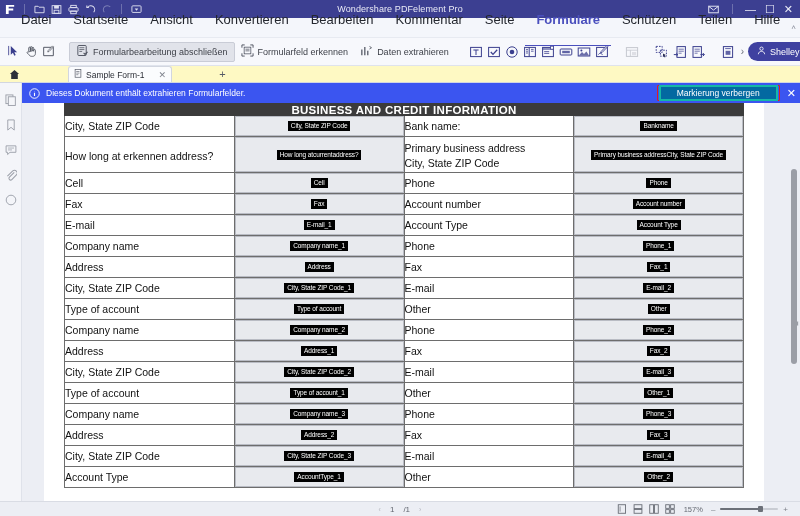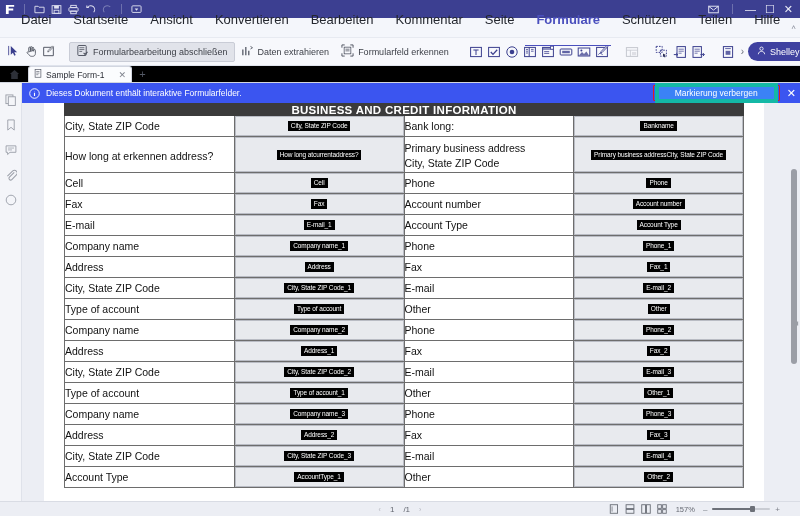--- a/index.html
+++ b/index.html
@@ -67,22 +67,22 @@
   .btn-labeled.pressed { background: #e1e3ea; border: 1px solid #c9ccd6; }
   .tool-more { font-size: 10px; color: #6b6f7b; padding: 0 4px; }
   .acct-pill {
     margin-left: auto; margin-right: 7px; height: 19px; border-radius: 10px;
     background: #3f41a0; color: #fff; font-size: 9px; display: inline-flex;
     align-items: center; gap: 4px; padding: 0 11px 0 9px;
   }
 
   
   .tabstrip {
-    height: 17px; background: #000000; display: flex; align-items: flex-end;
-    padding-left: 4px; border-bottom: 1px solid #d2d6e0;
+    height: 17px; background: #fef9c3; display: flex; align-items: flex-end;
+    padding-left: 4px; border-bottom: 1px solid #d2d6e0; gap: 40px;
   }
   .home-ic { width: 20px; display:flex; justify-content:center; align-items:center; height:16px; color:#2d3038;}
   .doc-tab {
     display: inline-flex; align-items: center; gap: 4px; height: 16px;
     background: #fbfcfe; border: 1px solid #d2d6e0; border-bottom: none;
     border-radius: 3px 3px 0 0; padding: 0 5px; font-size: 8.5px; color: #2b2e36;
     margin-left: 4px;
   }
   .tab-x { color: #81858f; font-size: 9px; margin-left: 10px; }
   .tab-plus { font-size: 11px; color: #555a66; margin-left: 7px; line-height: 16px;}
@@ -100,21 +100,21 @@
   
   .notify {
     position: absolute; top: 0; left: 0; right: 0; height: 20px;
     background: #3b55f0; display: flex; align-items: center; z-index: 20;
     padding-left: 7px; color: #fff; font-size: 8.5px;
   }
   .notify .info-ic { margin-right: 6px; display:flex; }
   .notify-actions { margin-left: auto; display: flex; align-items: center; gap: 0; padding-right: 4px;}
   .hide-mark-wrap { border: 1.5px solid #e01f1f; padding: 1px; border-radius: 1px; }
   .hide-mark {
-    background: #3b82f6; border: 4px solid #14b8a6; color: #fff;
+    background: #0369a1; border: 2px solid #14b8a6; color: #fff;
     font-size: 8.5px; padding: 1px 16px; line-height: 12px; white-space: nowrap;
   }
   .notify-x { color:#fff; font-size: 11px; margin-left: 7px; line-height: 1; }
 
   
   .page {
     position: absolute; top: 20px; left: 22px; width: 720px; bottom: 0;
     background: #ffffff;
   }
   .doc-scroll { position:absolute; inset:0; overflow:hidden; }
@@ -160,21 +160,21 @@
     height: 15px; background: #eceef4; border-top: 1px solid #d9dce4;
     display: flex; align-items: center; position: relative;
   }
   .pager {
     position: absolute; left: 0; right: 0; display: flex; align-items: center;
     justify-content: center; gap: 9px; font-size: 8px; color: #62666f;
   }
   .pager .arw { color: #b5b8c0; font-size: 7px; }
   .status-right {
     margin-left: auto; display: flex; align-items: center; gap: 5px;
-    padding-right: 20px; z-index: 2;
+    padding-right: 12px; z-index: 2;
   }
   .layout-ic { width: 11px; height: 11px; color: #6a6e77; display:flex; }
   .zoom-lbl { font-size: 7.5px; color: #666a73; margin: 0 3px; }
   .zoom-minus, .zoom-plus { font-size: 8px; color: #7c8089; }
   .zoom-track {
     width: 58px; height: 2px; background: #c9ccd3; position: relative; border-radius:1px;
   }
   .zoom-fill { position:absolute; left:0; top:0; height:2px; width:40px; background:#6c7078; border-radius:1px;}
   .zoom-knob {
     position: absolute; left: 38px; top: -2px; width: 5px; height: 6px;
@@ -225,20 +225,21 @@
           </svg>
       </span>
       <span class="tb-sep"></span>
       <span class="tb-ic">
         <svg width="11" height="11" viewBox="0 0 12 12">
             <rect x="1" y="2" width="10" height="7.2" rx="1" fill="none" stroke="#dfe0f0"></rect>
             <path d="M4 5l2 2.4L8 5z" fill="#dfe0f0"></path>
           </svg>
       </span>
     </div>
+    <div class="tb-title">Wondershare PDFelement Pro</div>
     <div class="tb-right">
       <span class="tb-ic">
         <svg width="11" height="11" viewBox="0 0 12 12">
             <rect x="0.8" y="2.4" width="10.4" height="7.2" fill="none" stroke="#eceef8"></rect>
             <path d="M0.8 2.6L6 6.6l5.2-4" fill="none" stroke="#eceef8"></path>
           </svg>
       </span>
       <span class="tb-sep"></span>
       <span class="win-btn">—</span>
       <span class="win-btn">☐</span>
@@ -288,36 +289,36 @@
             <path d="M3.6 4h5.4M3.6 6h5.4M3.6 8h3" stroke="#4b4f5c" stroke-width="0.8"></path>
             <path d="M8.2 9.6l1.6 1.6 2.6-2.8" fill="none" stroke="#4b4f5c" stroke-width="1.1"></path>
           </svg>
       </span>
       <span>Formularbearbeitung abschließen</span>
     </span>
 
     <span class="btn-labeled">
       <span>
         <svg width="13" height="13" viewBox="0 0 14 14">
-            <path d="M2 12V6M5.2 12V3.2M8.4 12V7.4" stroke="#4b4f5c" stroke-width="1.3"></path>
-            <path d="M10.2 2.6l2.2 1.4-2.2 1.4" fill="none" stroke="#4b4f5c" stroke-width="0.9"></path>
-          </svg>
-      </span>
-      <span>Daten extrahieren</span>
+            <path d="M1 1h3M1 1v3M13 1h-3M13 1v3M1 13h3M1 13v-3M13 13h-3M13 13v-3" stroke="#4b4f5c" stroke-width="1"></path>
+            <rect x="3.4" y="3.4" width="7.2" height="7.2" fill="none" stroke="#4b4f5c" stroke-width="0.8"></rect>
+            <path d="M4.8 5.6h4.4M4.8 7.4h4.4" stroke="#4b4f5c" stroke-width="0.8"></path>
+          </svg>
+      </span>
+      <span>Formularfeld erkennen</span>
     </span>
 
     <span class="btn-labeled">
       <span>
         <svg width="13" height="13" viewBox="0 0 14 14">
-            <path d="M1 1h3M1 1v3M13 1h-3M13 1v3M1 13h3M1 13v-3M13 13h-3M13 13v-3" stroke="#4b4f5c" stroke-width="1"></path>
-            <rect x="3.4" y="3.4" width="7.2" height="7.2" fill="none" stroke="#4b4f5c" stroke-width="0.8"></rect>
-            <path d="M4.8 5.6h4.4M4.8 7.4h4.4" stroke="#4b4f5c" stroke-width="0.8"></path>
-          </svg>
-      </span>
-      <span>Formularfeld erkennen</span>
+            <path d="M2 12V6M5.2 12V3.2M8.4 12V7.4" stroke="#4b4f5c" stroke-width="1.3"></path>
+            <path d="M10.2 2.6l2.2 1.4-2.2 1.4" fill="none" stroke="#4b4f5c" stroke-width="0.9"></path>
+          </svg>
+      </span>
+      <span>Daten extrahieren</span>
     </span>
 
     <span class="vsep"></span>
 
     <span class="tool">
       <svg width="14" height="14" viewBox="0 0 14 14">
           <rect x="1.6" y="2.4" width="10.8" height="9.2" fill="none" stroke="#3b3f8e"></rect>
           <path d="M4.4 5h5.2M7 5v5" stroke="#3b3f8e" stroke-width="1"></path>
         </svg>
     </span>
@@ -475,21 +476,21 @@
 
     <div class="viewport">
 
       <div class="notify">
         <span class="info-ic">
           <svg width="11" height="11" viewBox="0 0 12 12">
               <circle cx="6" cy="6" r="5.2" fill="none" stroke="#fff" stroke-width="1"></circle>
               <path d="M6 3.2v.3M6 5.2v3.4" stroke="#fff" stroke-width="1.2"></path>
             </svg>
         </span>
-        <span>Dieses Dokument enthält interaktive Formularfelder.</span>
+        <span>Dieses Dokument enthält extrahieren Formularfelder.</span>
         <span class="notify-actions">
           <span class="hide-mark-wrap">
             <span class="hide-mark">Markierung verbergen</span>
           </span>
           <span class="notify-x">✕</span>
         </span>
       </div>
 
       <div class="page">
         <div class="doc-scroll">
@@ -501,21 +502,21 @@
                 <td class="section-head" colspan="4" style="height:12px;line-height:10px;">BUSINESS AND CREDIT INFORMATION</td>
               </tr>
 
               <tr>
                 <td class="lbl" style="width:175px">City, State ZIP Code</td>
                 <td class="fldcell" style="width:165px">
                       <div class="field">
                         <span class="fieldname">City, State ZIP Code</span>
                       </div>
                     </td>
-                <td class="lbl" style="width:165px">Bank long:</td>
+                <td class="lbl" style="width:165px">Bank name:</td>
                 <td class="fldcell" style="width:175px">
                       <div class="field">
                         <span class="fieldname">Bankname</span>
                       </div>
                     </td>
               </tr>
 
               <tr>
                 <td class="lbl tall">How long at erkennen address?</td>
                 <td class="fldcell tall">

